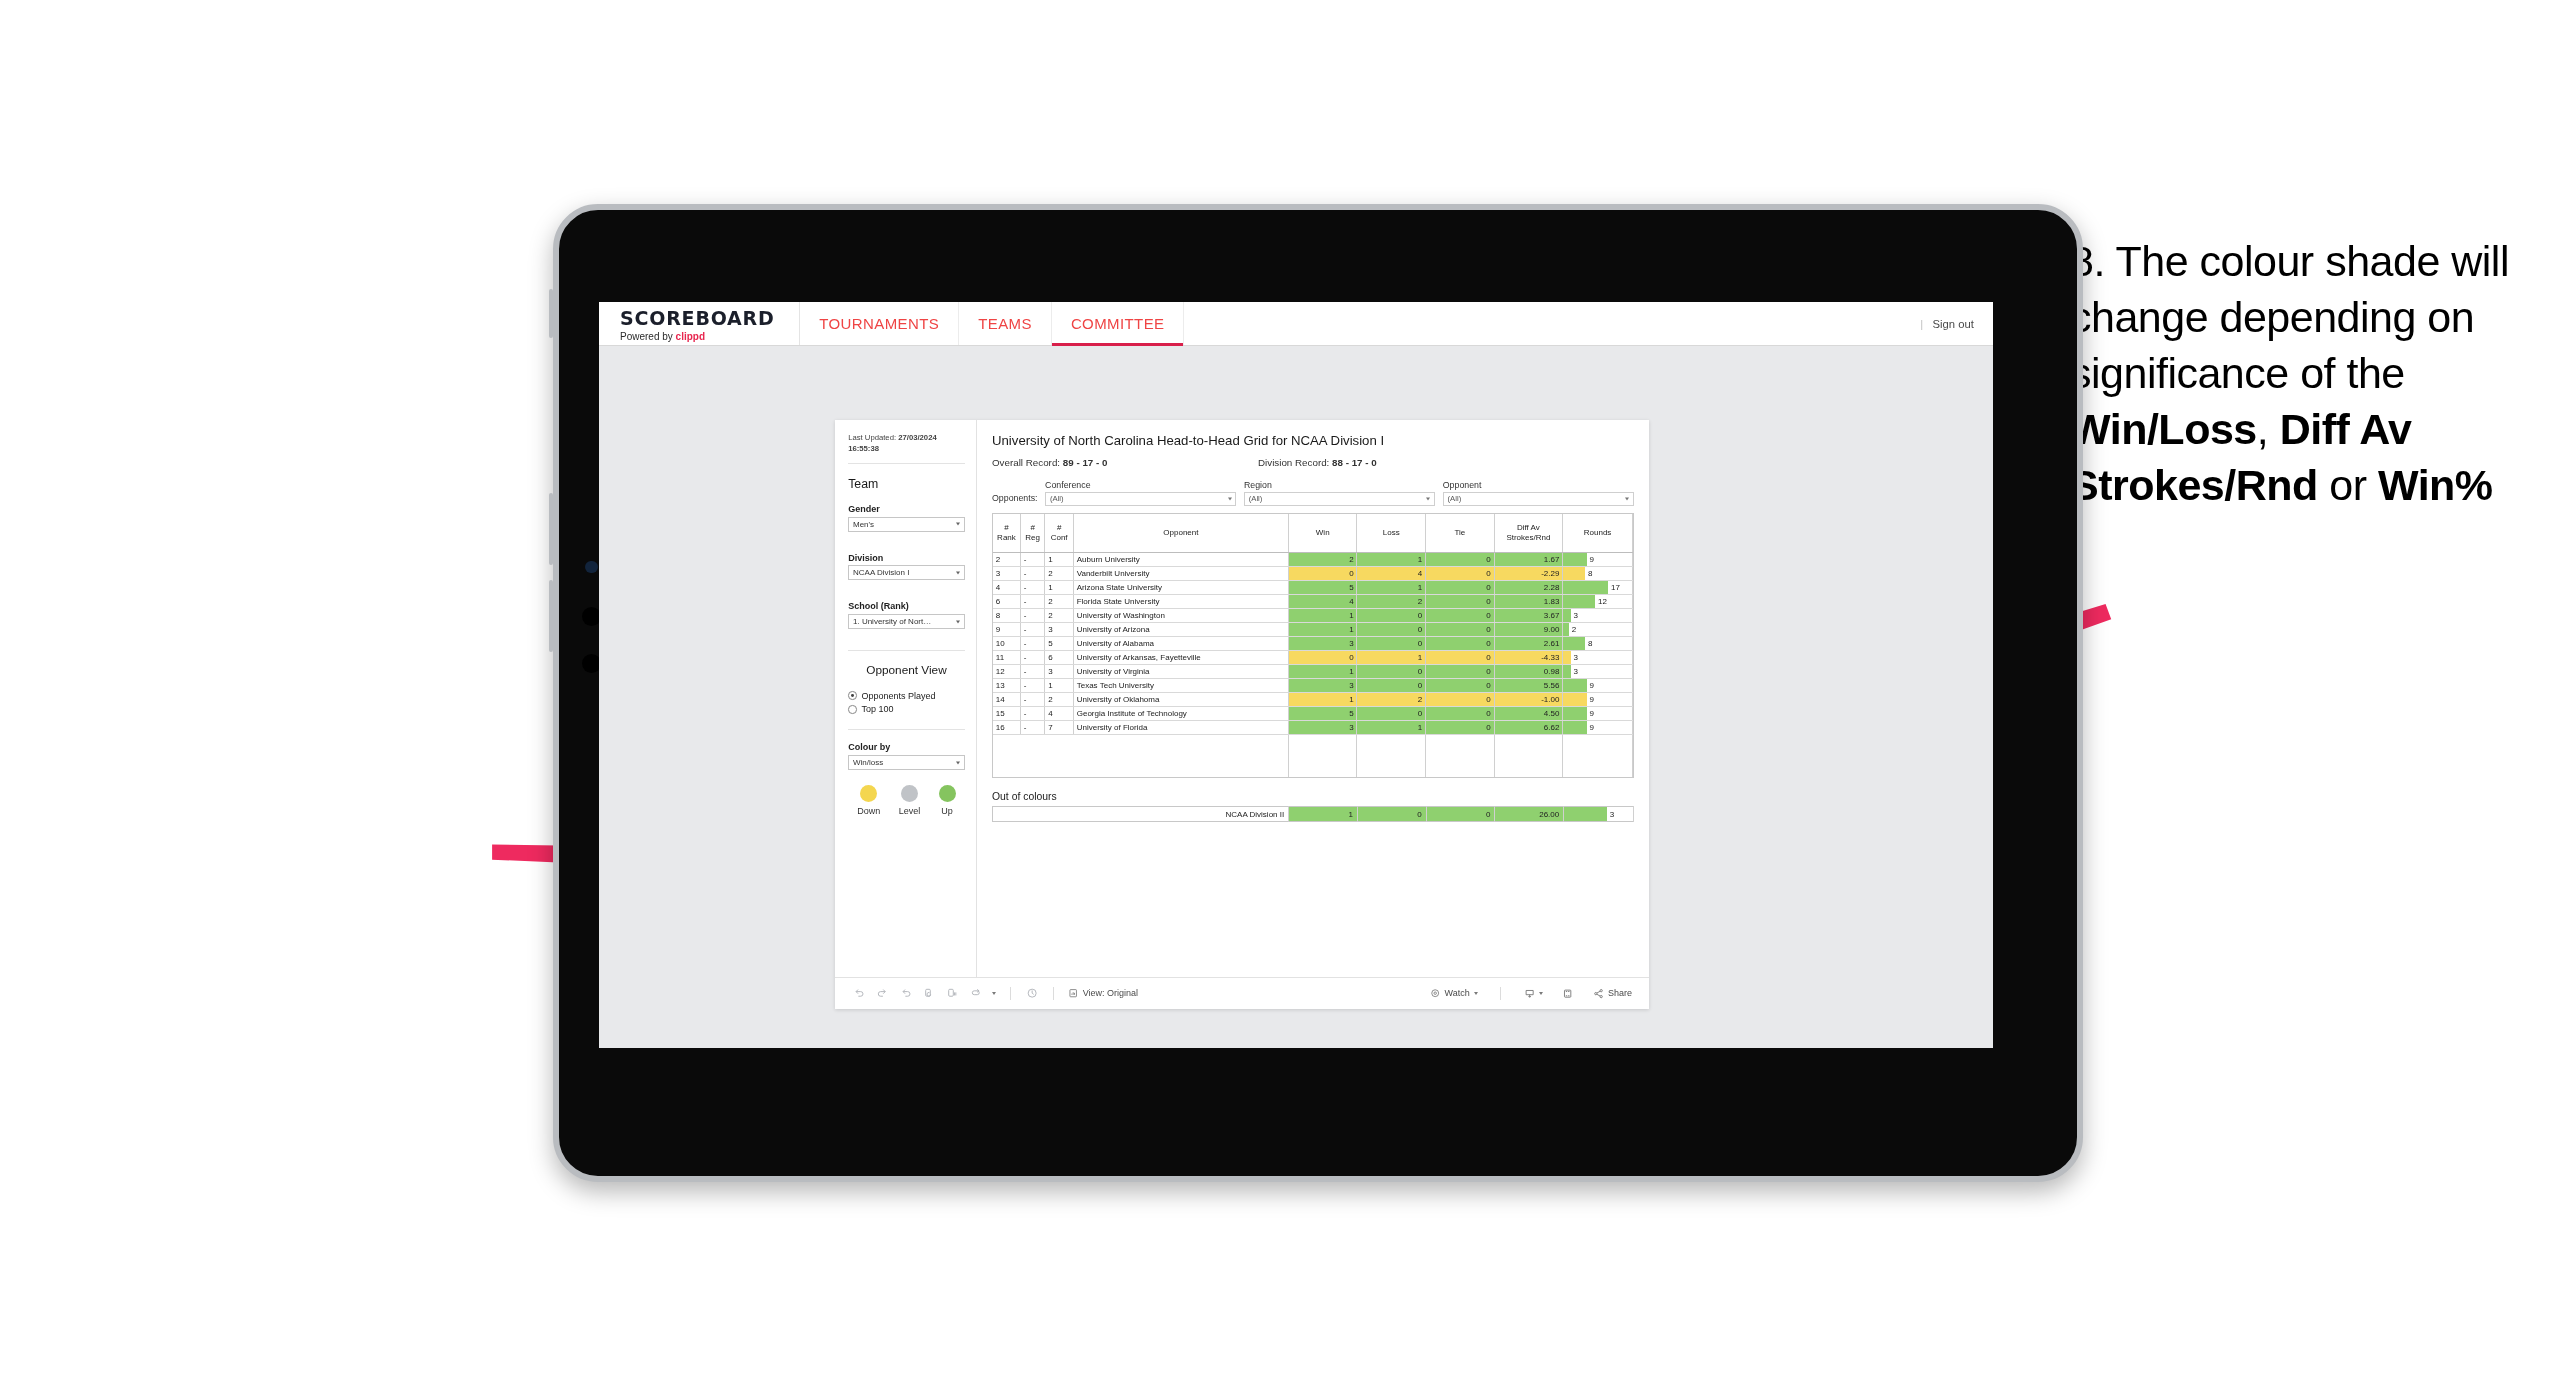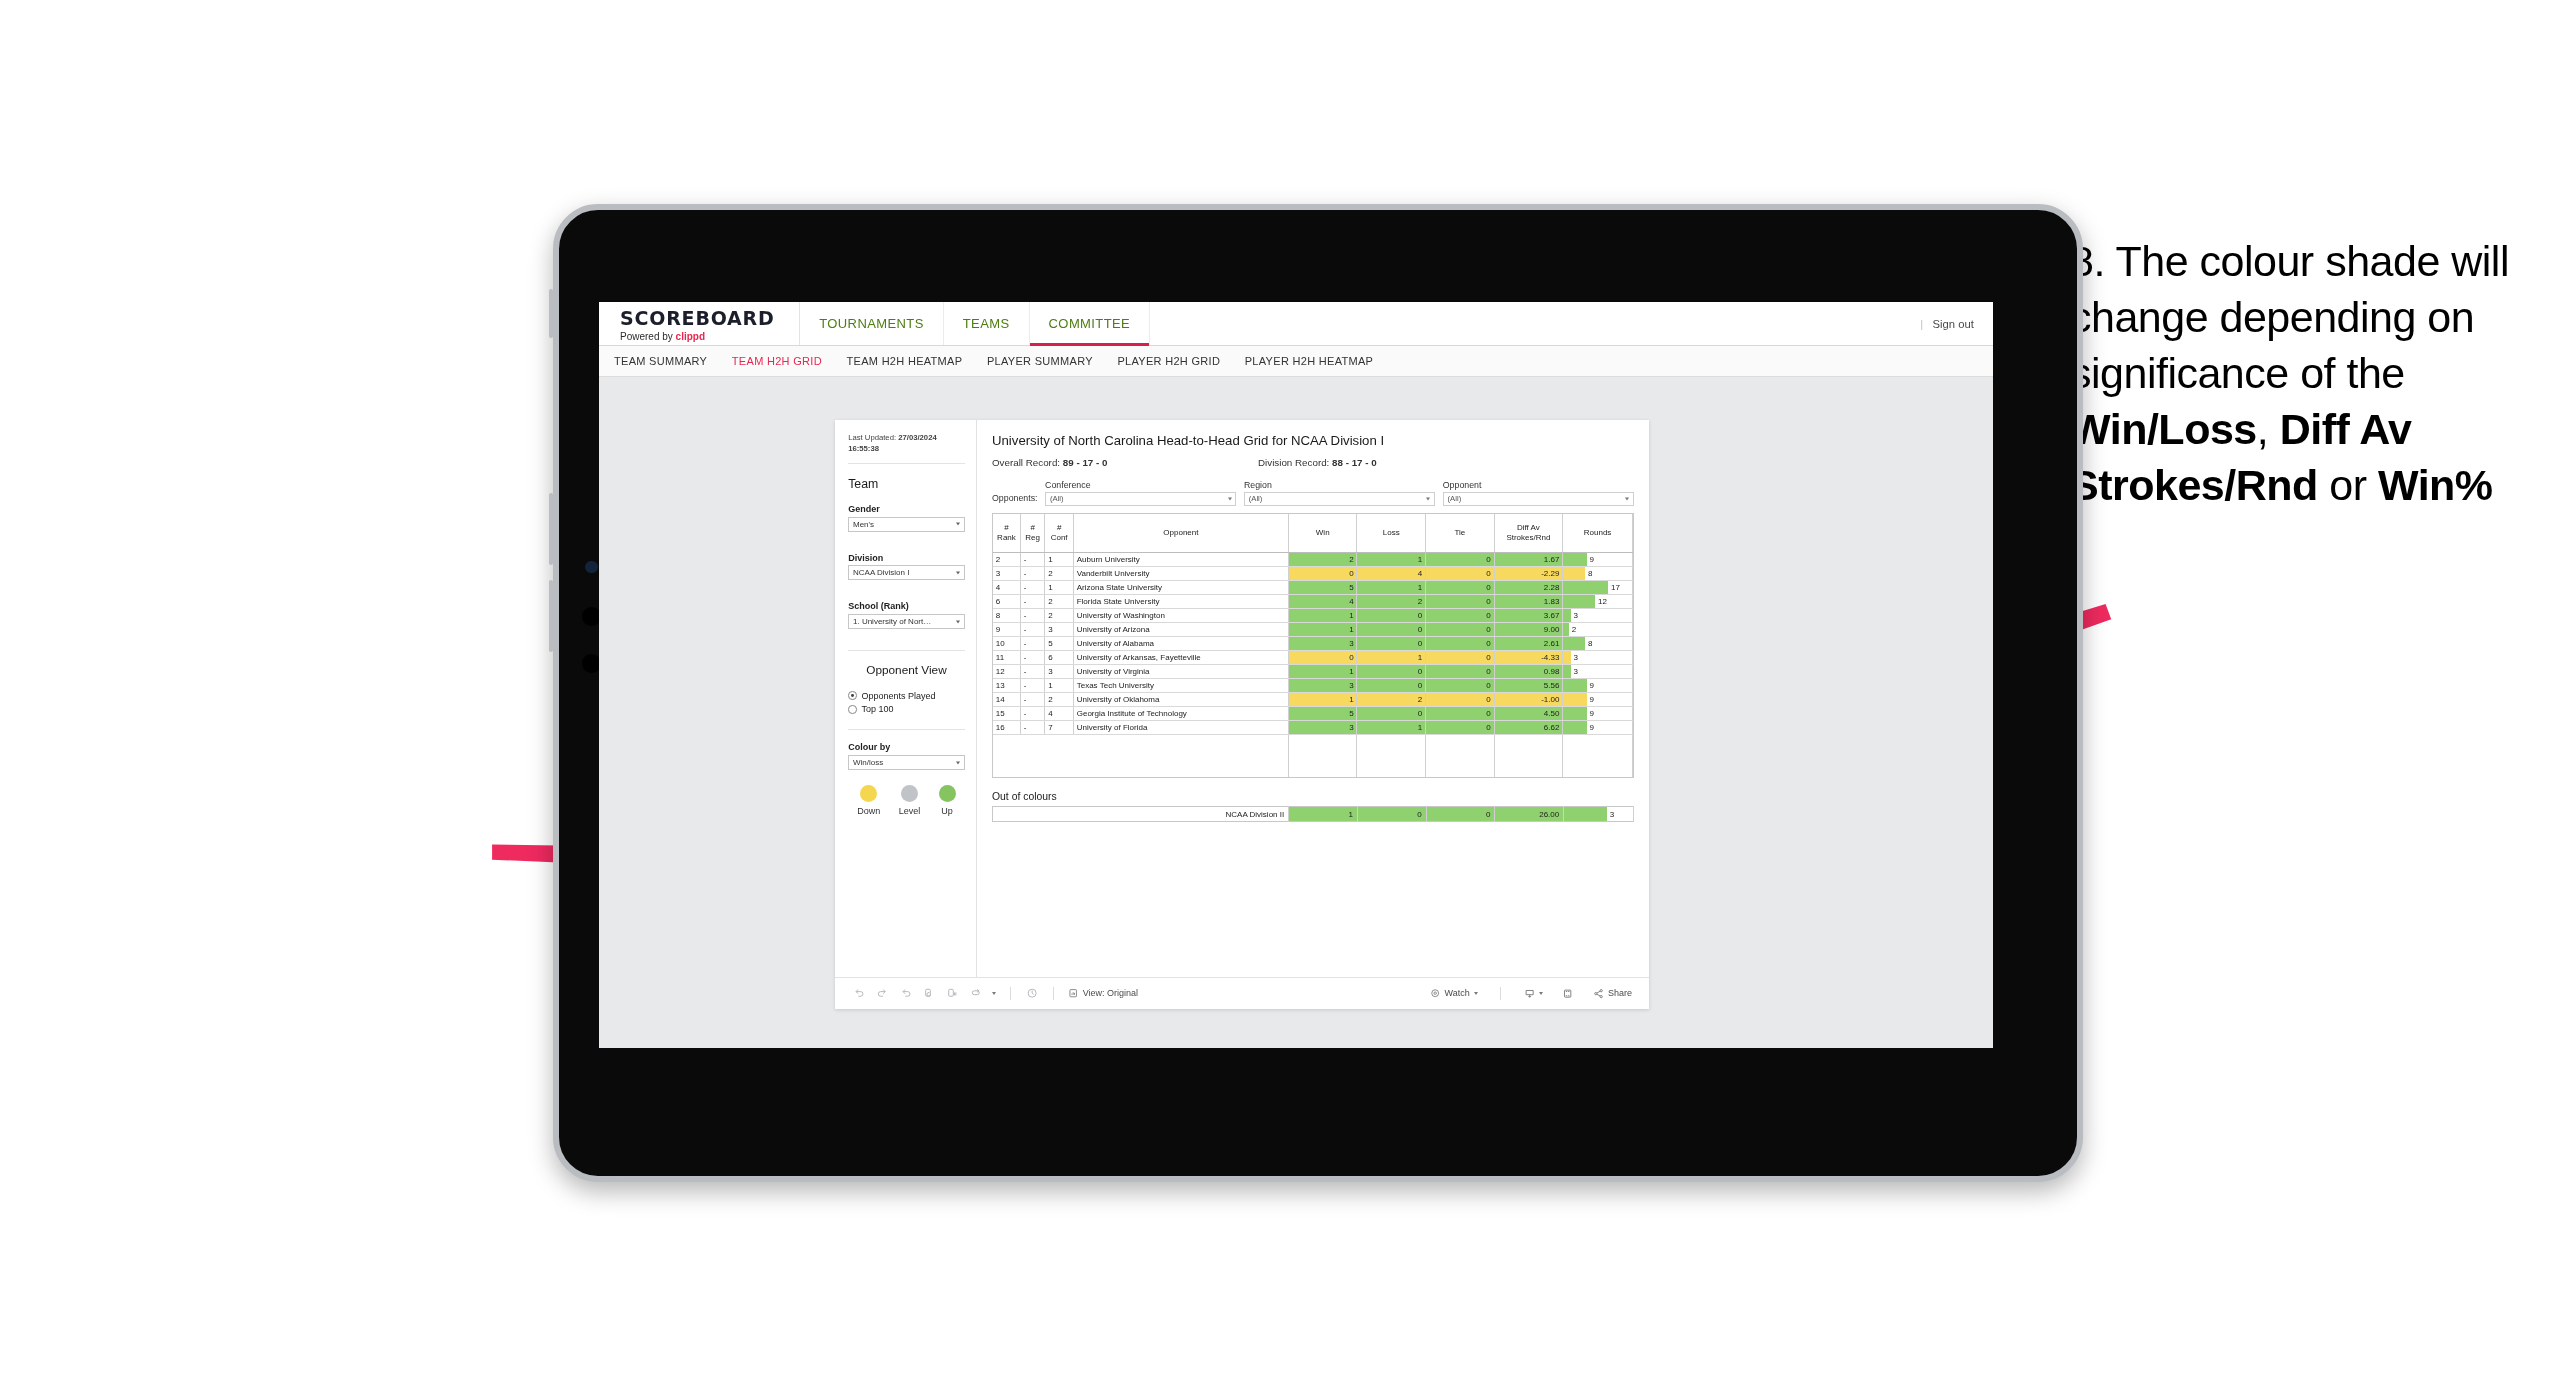--- a/index.html
+++ b/index.html
@@ -80,21 +80,21 @@
   #logo-main {
     font-size: 19px; font-weight: 700; letter-spacing: 0.8px;
     color: #1b1f2b; font-family: "DejaVu Sans", sans-serif;
     line-height: 1;
   }
   #logo-sub { font-size: 10px; color:#2b2b2b; margin-top:2.8px; }
   #logo-sub .brand { color:#e8264f; font-weight:700; }
 
   .topnav-item {
     display:flex; align-items:center; padding: 0 19px;
-    font-size: 13px; color:#4d7c0f; letter-spacing:0.4px;
+    font-size: 15px; color:#ef4444; letter-spacing:0.4px;
     border-right: 0.9px solid #ececec; position: relative;
     cursor: pointer; white-space: nowrap;
   }
   .topnav-item.active::after {
     content:""; position:absolute; left:0; right:0; bottom:-0.9px;
     height:2.8px; background:#d81f4a;
   }
   #topnav-right {
     margin-left:auto; display:flex; align-items:center;
     padding-right: 19px; font-size: 11.3px; color:#4a4a4a; gap:9.4px;
@@ -288,28 +288,20 @@
         </div>
         <div class="topnav-item">TOURNAMENTS</div>
         <div class="topnav-item">TEAMS</div>
         <div class="topnav-item active">COMMITTEE</div>
         <div id="topnav-right">
           <span class="bar">|</span>
           <span>Sign out</span>
         </div>
       </div>
 
-      <div id="subnav">
-        <div class="subnav-item">TEAM SUMMARY</div>
-        <div class="subnav-item active">TEAM H2H GRID</div>
-        <div class="subnav-item">TEAM H2H HEATMAP</div>
-        <div class="subnav-item">PLAYER SUMMARY</div>
-        <div class="subnav-item">PLAYER H2H GRID</div>
-        <div class="subnav-item">PLAYER H2H HEATMAP</div>
-      </div>
 
       <div id="viz-wrap">
         <div id="viz-body">
 
           <div id="sidebar">
             <div class="last-updated">
               <span>Last Updated: </span><b>27/03/2024</b><br>
               <b>16:55:38</b>
             </div>
             <div class="side-rule"></div>

